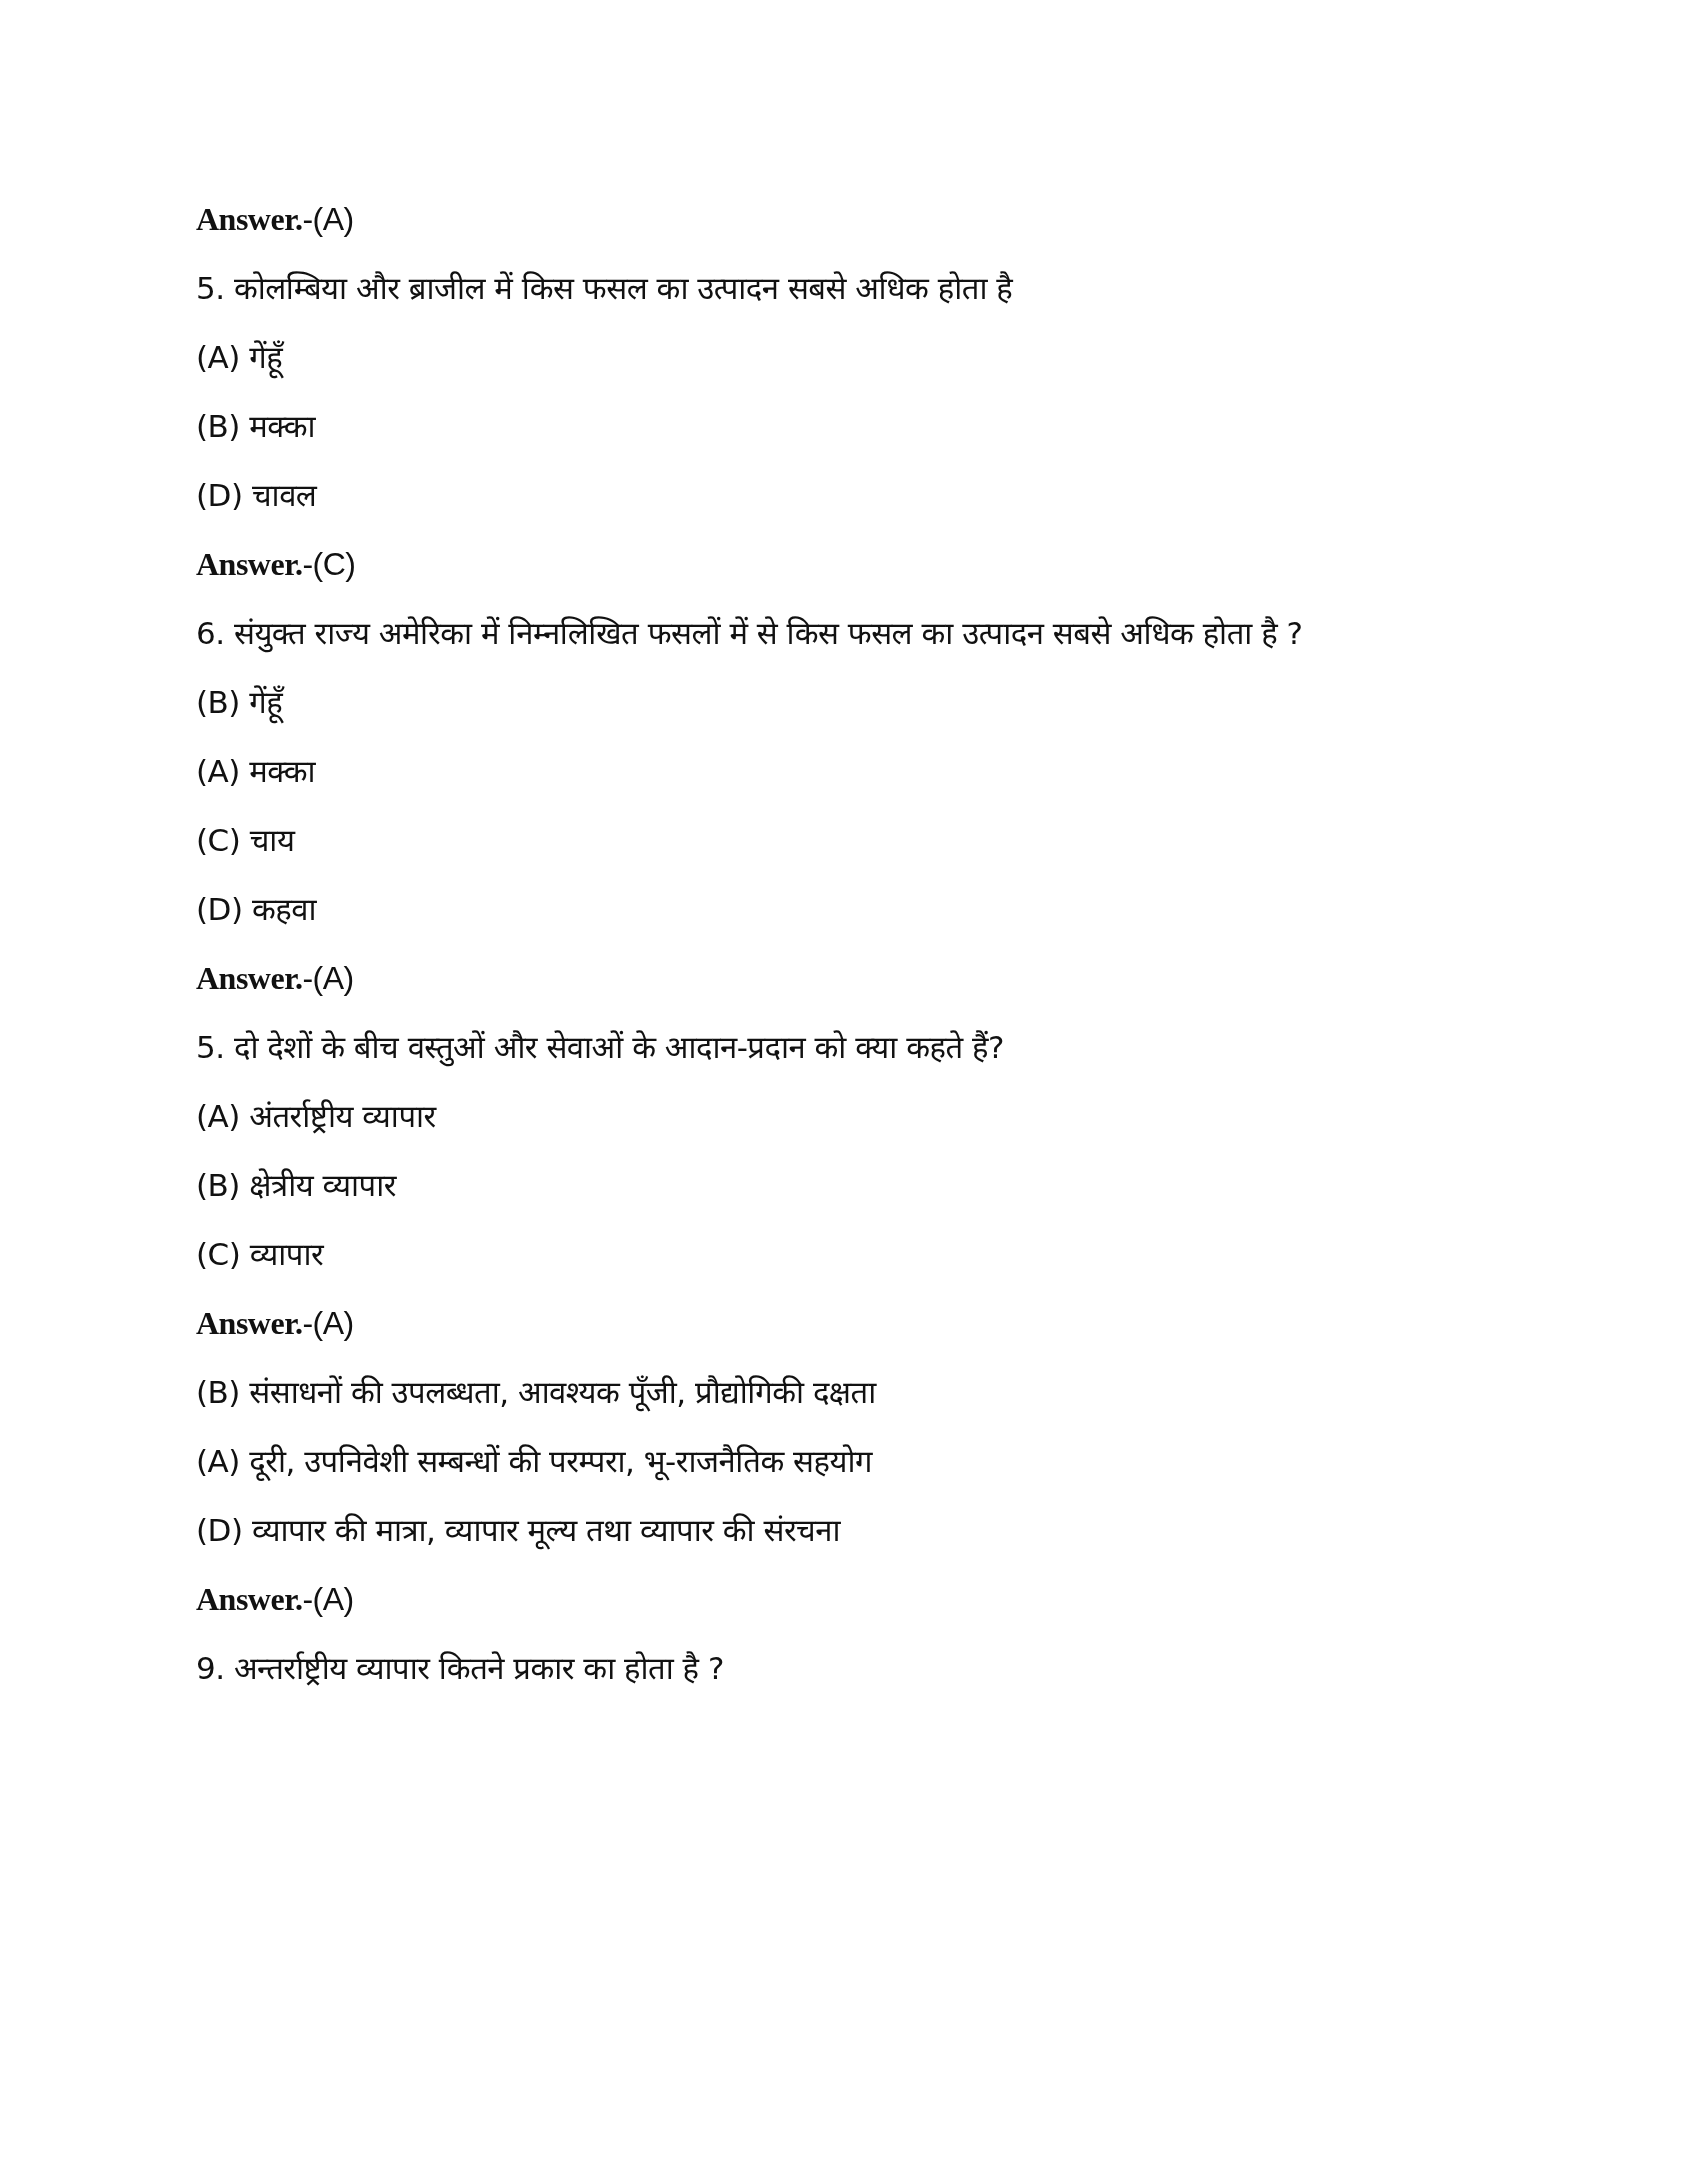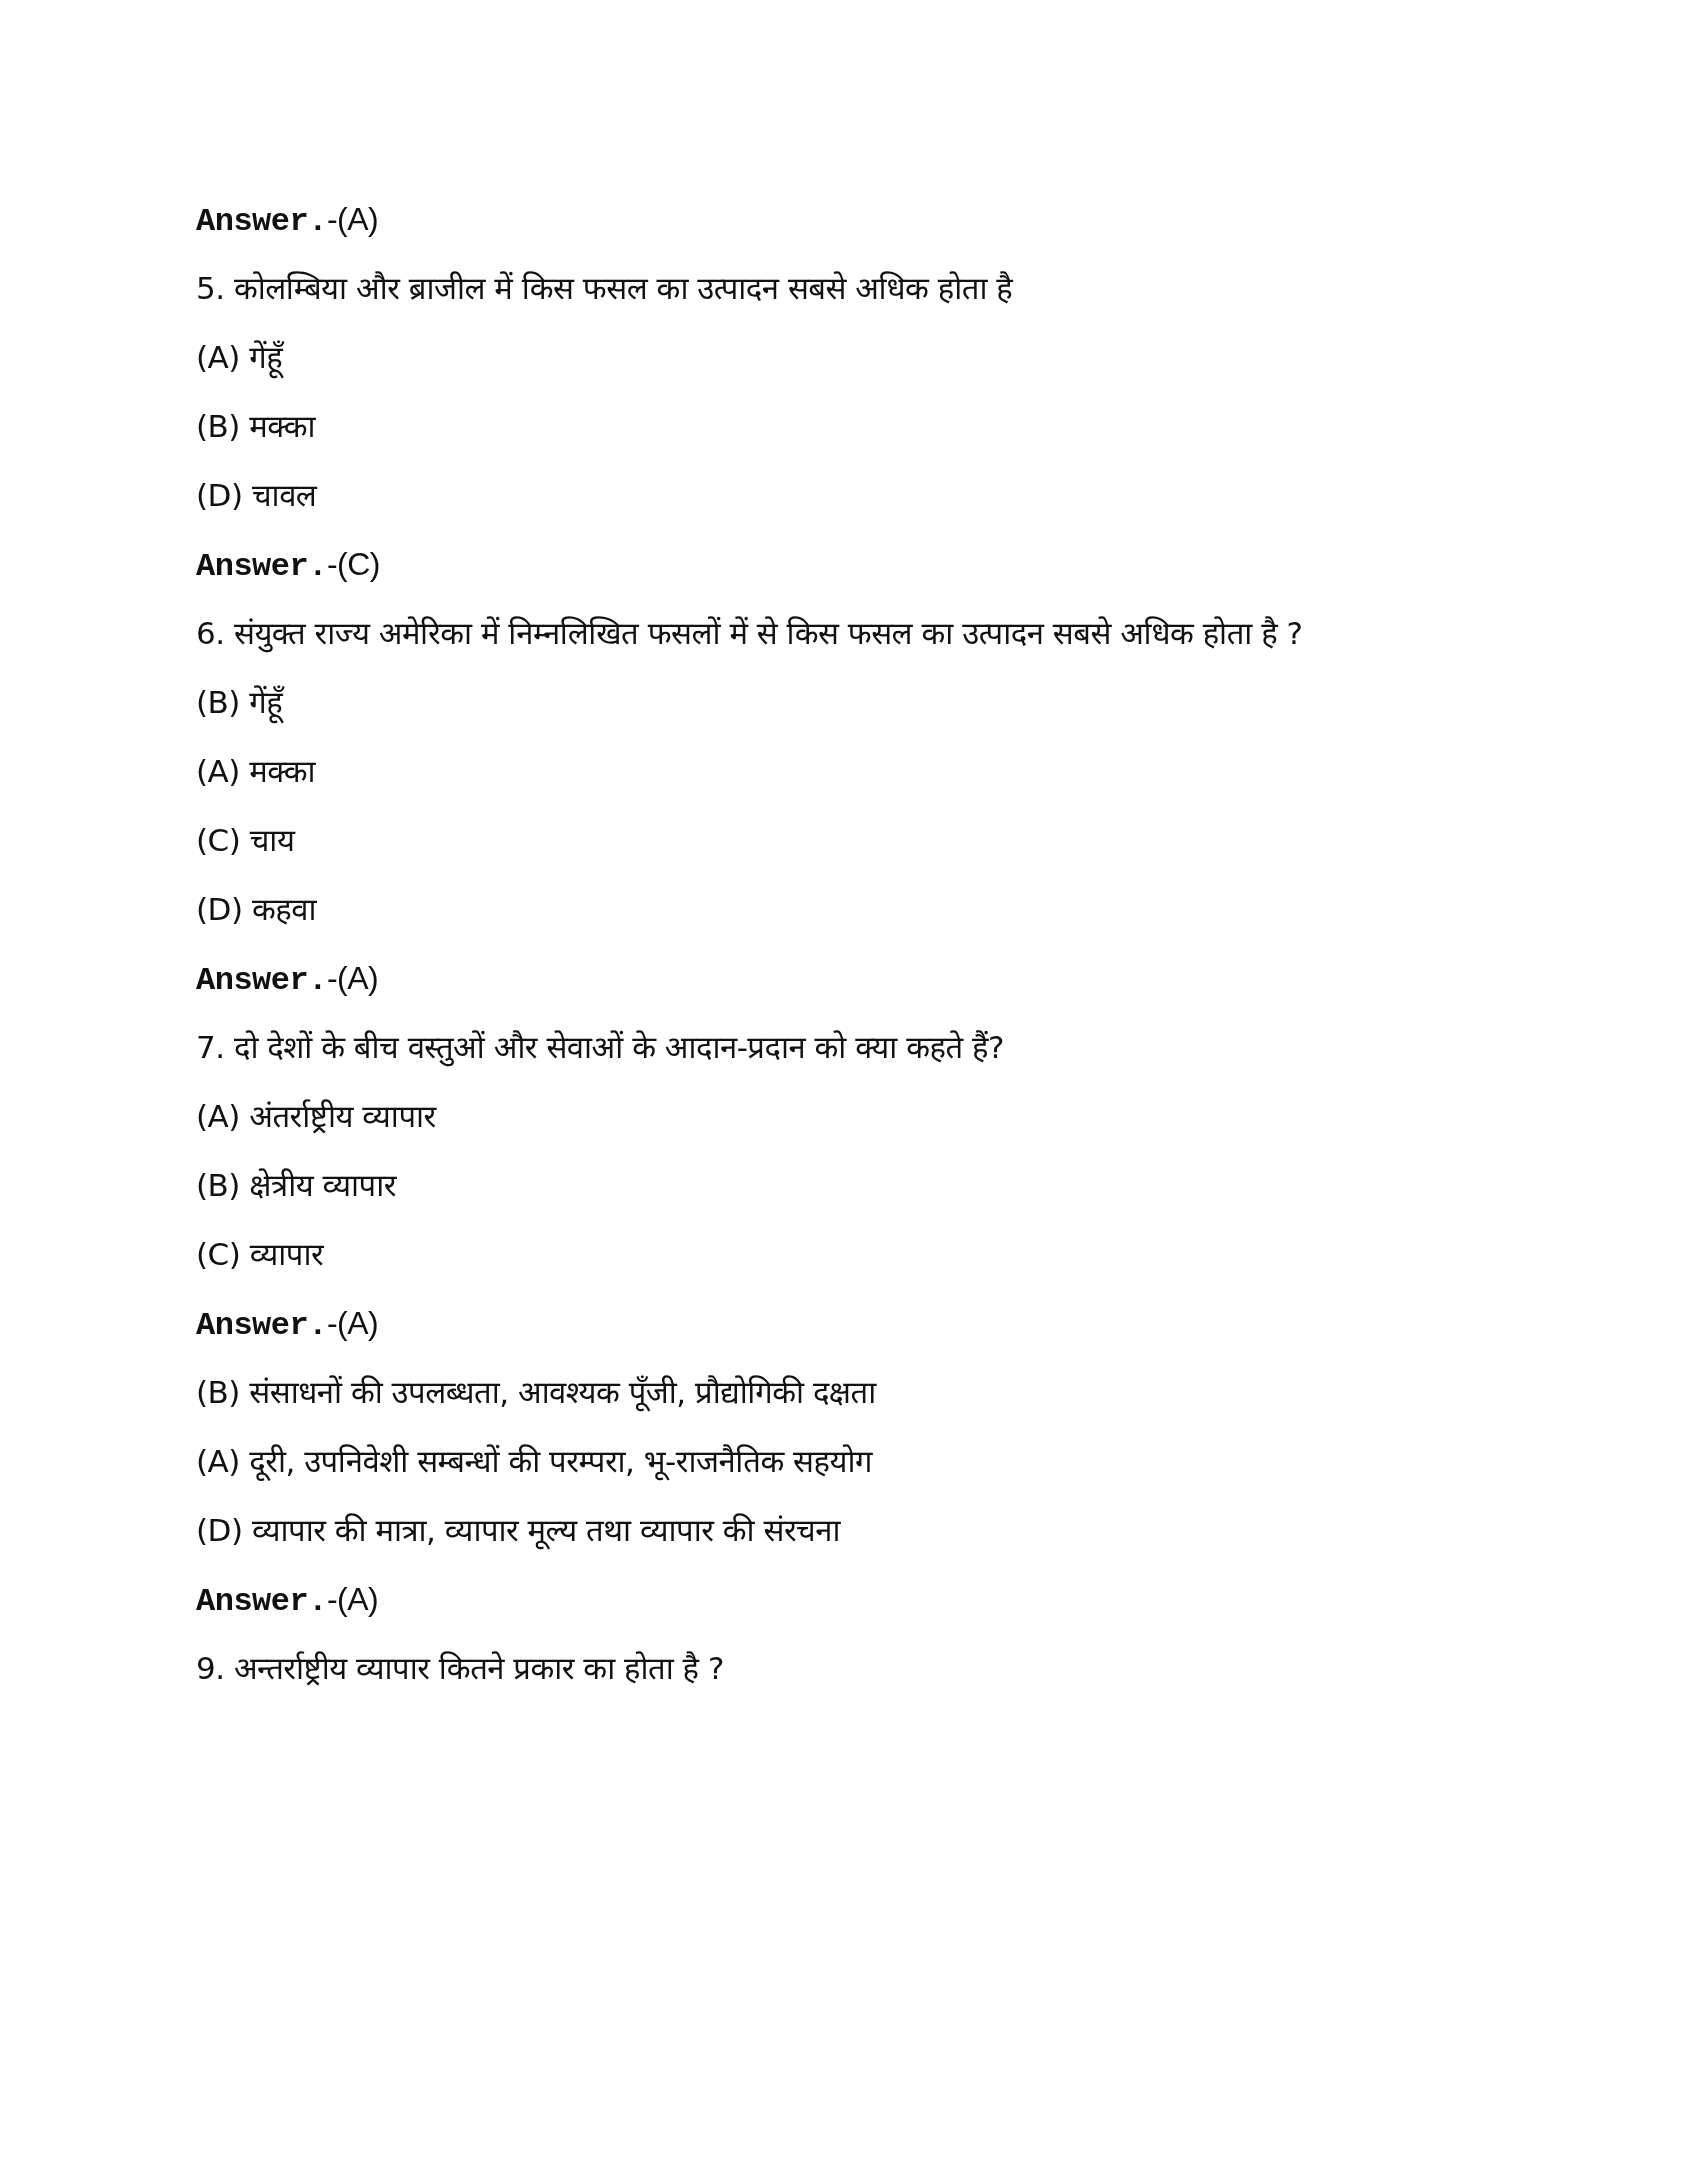--- a/index.html
+++ b/index.html
@@ -1,20 +1,20 @@
 <!DOCTYPE html>
 <html><head>
 <meta charset="utf-8">
 <style>
   html, body { margin:0; padding:0; background:#ffffff; }
   body { width:1683px; height:2178px; position:relative; overflow:hidden;
          font-family:"DejaVu Sans", "Liberation Sans", sans-serif; color:#111; }
   .page { position:absolute; left:196px; top:194px; width:1307px; }
   .line { height:69px; line-height:51px; font-size:31px; white-space:nowrap; letter-spacing:-0.5px; }
-  .ans-label { font-weight:bold; font-family:Liberation Mono, monospace; font-size:32px; }
+  .ans-label { font-weight:bold; font-family:Liberation Serif, serif; font-size:32px; }
   .ans-val { font-family:"Liberation Sans", sans-serif; font-size:32px; }
 </style>
 </head>
 <body>
 
 <div class="page">
   <div class="line"><span class="ans-label">Answer.</span><span class="ans-val">-(A)</span></div>
 
   <div class="line">5. कोलम्बिया और ब्राजील में किस फसल का उत्पादन सबसे अधिक होता है</div>
   <div class="line">(A) गेंहूँ</div>
@@ -22,21 +22,21 @@
   <div class="line">(D) चावल</div>
   <div class="line"><span class="ans-label">Answer.</span><span class="ans-val">-(C)</span></div>
 
   <div class="line">6. संयुक्त राज्य अमेरिका में निम्नलिखित फसलों में से किस फसल का उत्पादन सबसे अधिक होता है ?</div>
   <div class="line">(B) गेंहूँ</div>
   <div class="line">(A) मक्का</div>
   <div class="line">(C) चाय</div>
   <div class="line">(D) कहवा</div>
   <div class="line"><span class="ans-label">Answer.</span><span class="ans-val">-(A)</span></div>
 
-  <div class="line">7. दो देशों के बीच वस्तुओं और सेवाओं के आदान-प्रदान को क्या कहते हैं?</div>
+  <div class="line">5. दो देशों के बीच वस्तुओं और सेवाओं के आदान-प्रदान को क्या कहते हैं?</div>
   <div class="line">(A) अंतर्राष्ट्रीय व्यापार</div>
   <div class="line">(B) क्षेत्रीय व्यापार</div>
   <div class="line">(C) व्यापार</div>
   <div class="line"><span class="ans-label">Answer.</span><span class="ans-val">-(A)</span></div>
 
   <div class="line">(B) संसाधनों की उपलब्धता, आवश्यक पूँजी, प्रौद्योगिकी दक्षता</div>
   <div class="line">(A) दूरी, उपनिवेशी सम्बन्धों की परम्परा, भू-राजनैतिक सहयोग</div>
   <div class="line">(D) व्यापार की मात्रा, व्यापार मूल्य तथा व्यापार की संरचना</div>
   <div class="line"><span class="ans-label">Answer.</span><span class="ans-val">-(A)</span></div>
 

